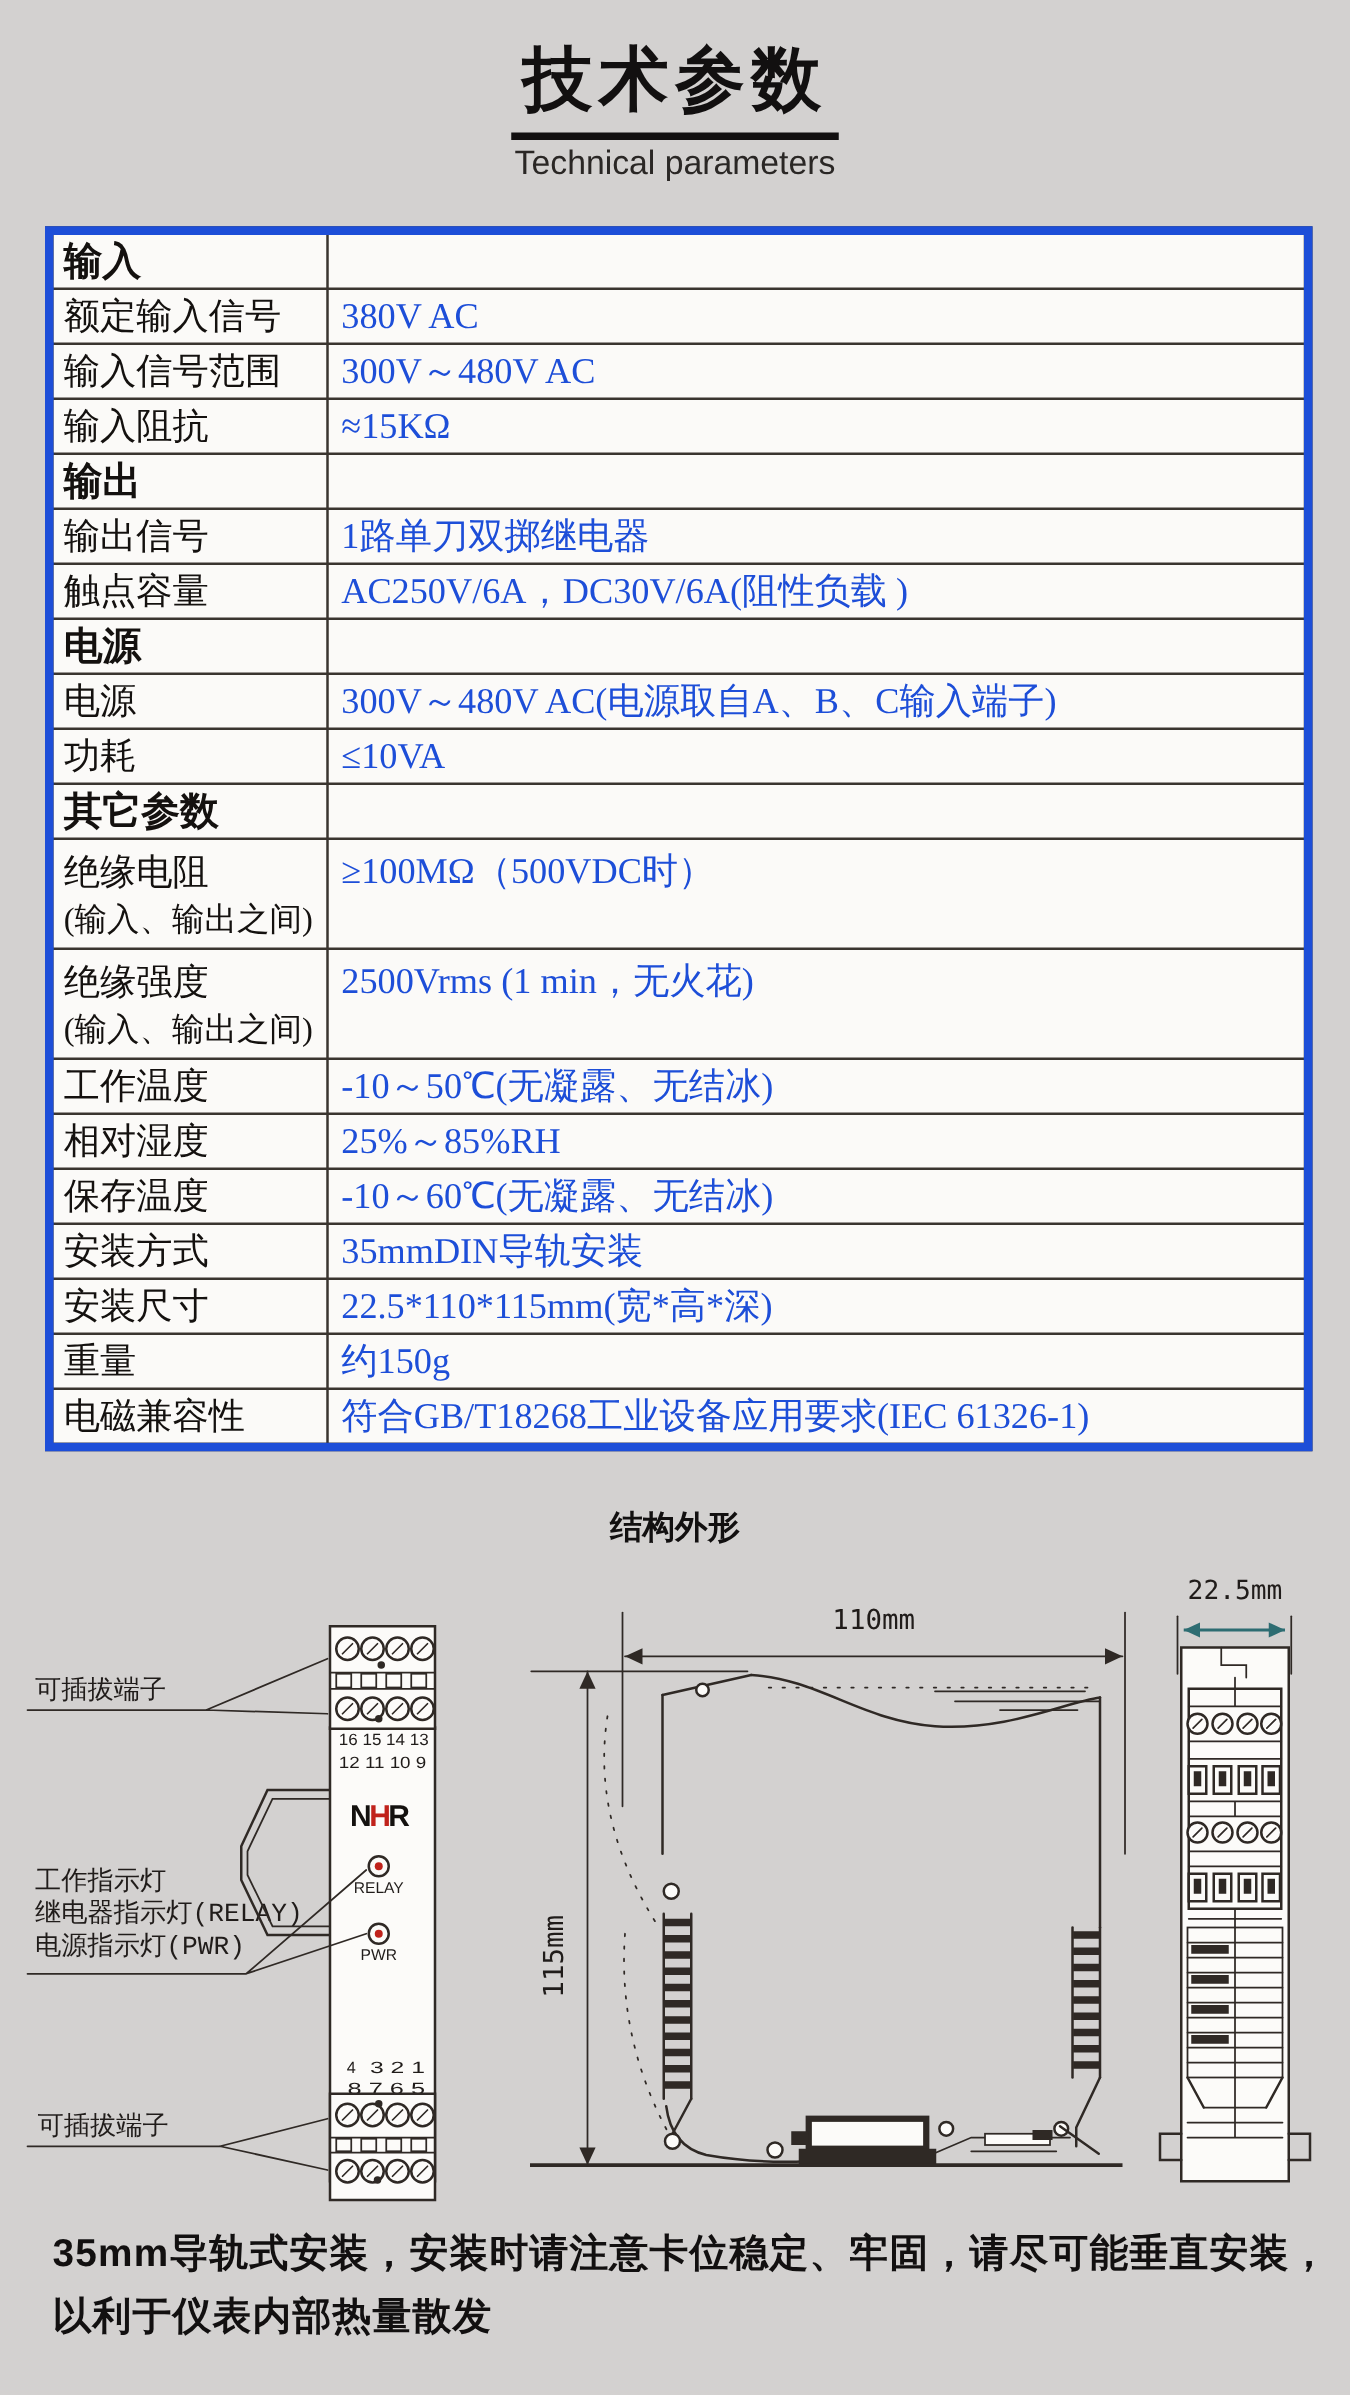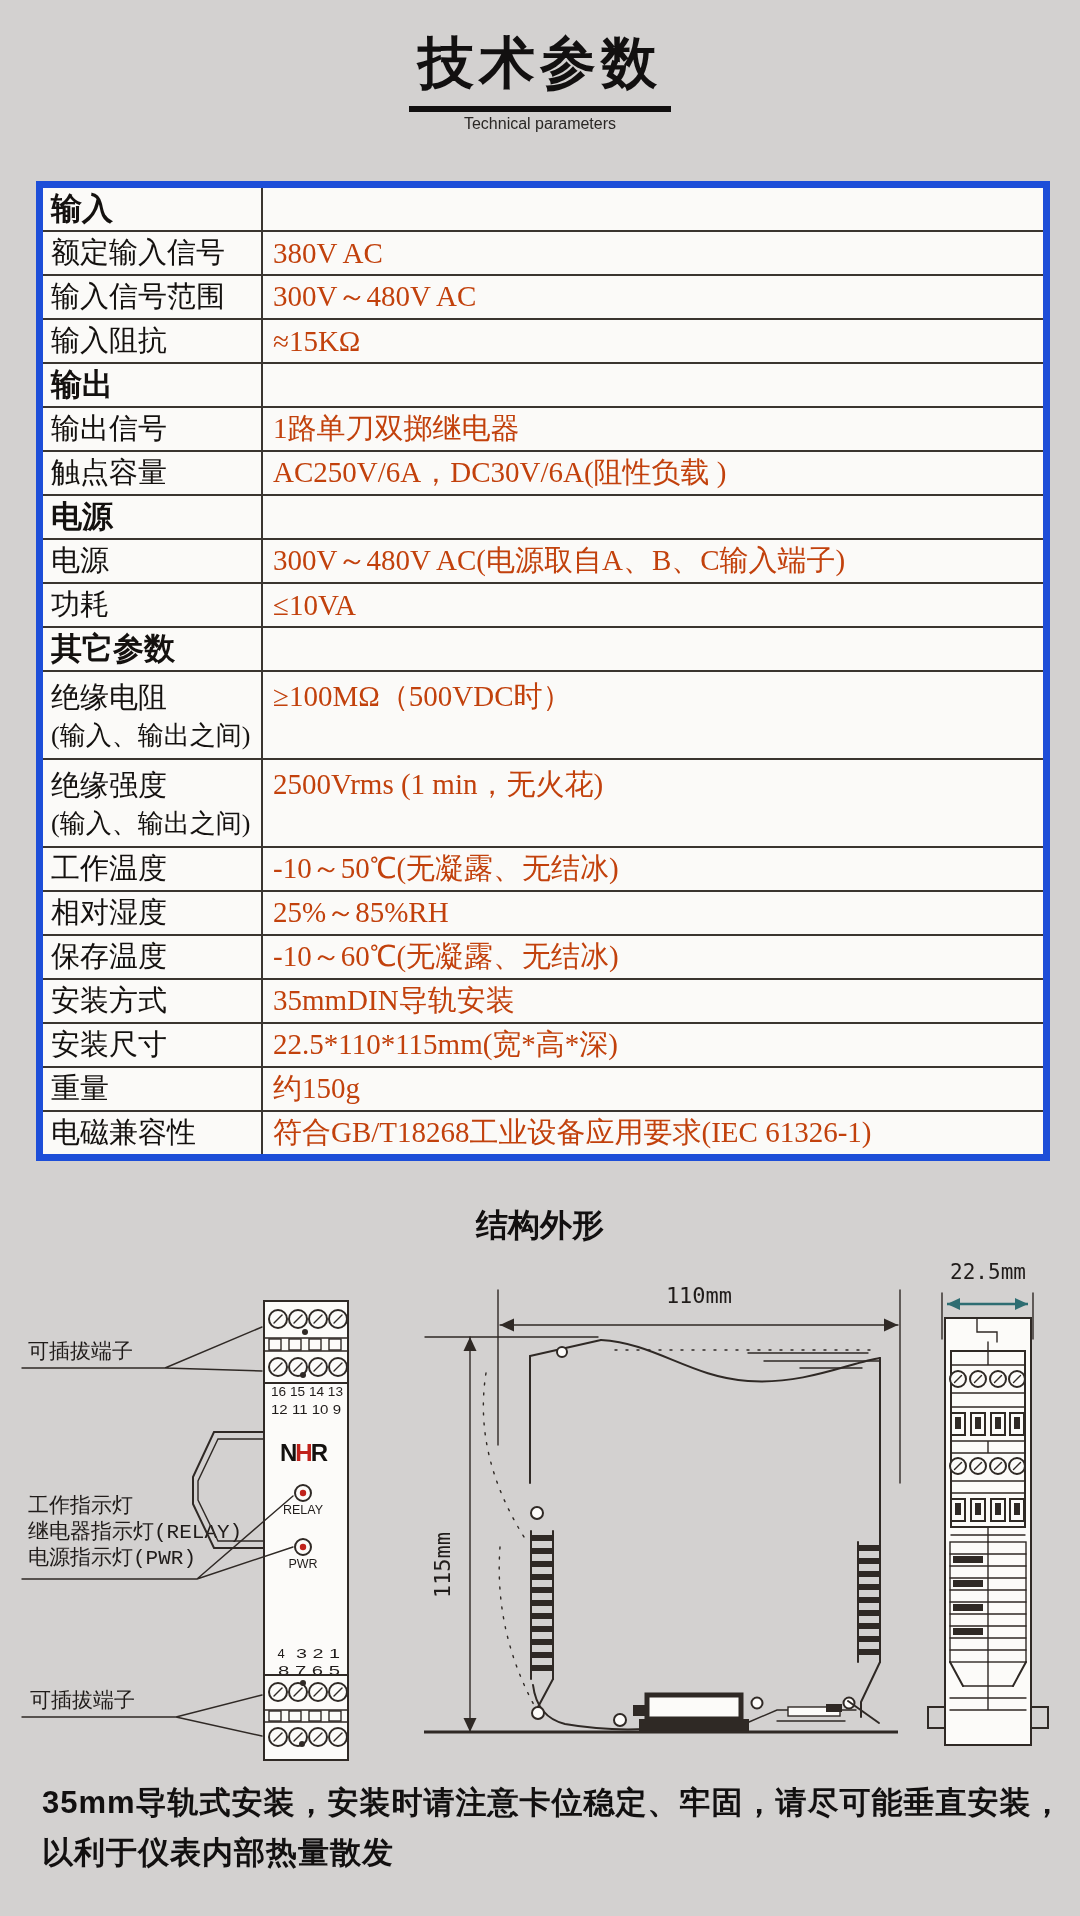--- a/index.html
+++ b/index.html
@@ -2,38 +2,38 @@
 <html><head>
 <meta charset="utf-8">
 <style>
   html,body{margin:0;padding:0;}
   .page{position:relative;width:1080px;height:1916px;background:#d3d1d0;overflow:hidden;
         font-family:"Liberation Sans",sans-serif;color:#1c1917;}
   
   .header{position:absolute;top:26px;left:0;width:1080px;text-align:center;}
   .title{font-size:56px;font-weight:bold;letter-spacing:5px;color:#121010;}
   .title-bar{width:262px;height:6px;background:#121010;margin:4px auto 3px;}
-  .subtitle{font-size:16px;color:#2a2725;}
+  .subtitle{font-size:27px;color:#2a2725;}
   
   .spec-table{position:absolute;left:36px;top:181px;width:1000px;background:#3a3530;
               border:7px solid #1d4ed8;display:flex;flex-direction:column;gap:2px;}
   .trow{display:flex;gap:2px;background:#3a3530;height:42px;}
   .trow.tall{height:86px;}
   .tcell{background:#fbfaf8;}
   .tlabel{width:218px;padding-left:8px;box-sizing:border-box;display:flex;flex-direction:column;
           justify-content:center;font-family:"Liberation Serif",serif;font-size:29px;color:#14110f;}
   .tlabel .l2{font-size:26px;}
   .tlabel .l2:empty{display:none;}
   .tvalue{flex:1;padding-left:10px;display:flex;align-items:center;
-          font-family:"Liberation Serif",serif;font-size:29px;color:#c2410c;}
+          font-family:"Liberation Serif",serif;font-size:29px;color:#1d4ed8;}
   .trow.section .tlabel{font-weight:bold;font-size:31px;}
   .trow.tall .tvalue{align-items:flex-start;padding-top:5px;}
   
   .section-title{position:absolute;top:1204px;left:0;width:1080px;text-align:center;
-                 font-size:32px;font-weight:bold;color:#121010;}
+                 font-size:26px;font-weight:bold;color:#121010;}
   .diagram{position:absolute;left:0;top:1255px;}
   .diagram .s{stroke:#2f2925;stroke-width:2;fill:none;stroke-linecap:round;}
   .diagram .sf{stroke:#2f2925;stroke-width:2;fill:#fcfbf9;}
   .diagram .thin{stroke-width:1.4;}
   .diagram .dark{fill:#2f2925;stroke:none;}
   .diagram text{font-family:"Liberation Sans",sans-serif;fill:#201c1a;}
   .diagram .mono{font-family:"DejaVu Sans Mono",monospace;}
   .lbl{position:absolute;font-size:21px;color:#201c1a;font-family:Liberation Mono, monospace;}
   .lbl-lines div{line-height:26px;}
   

